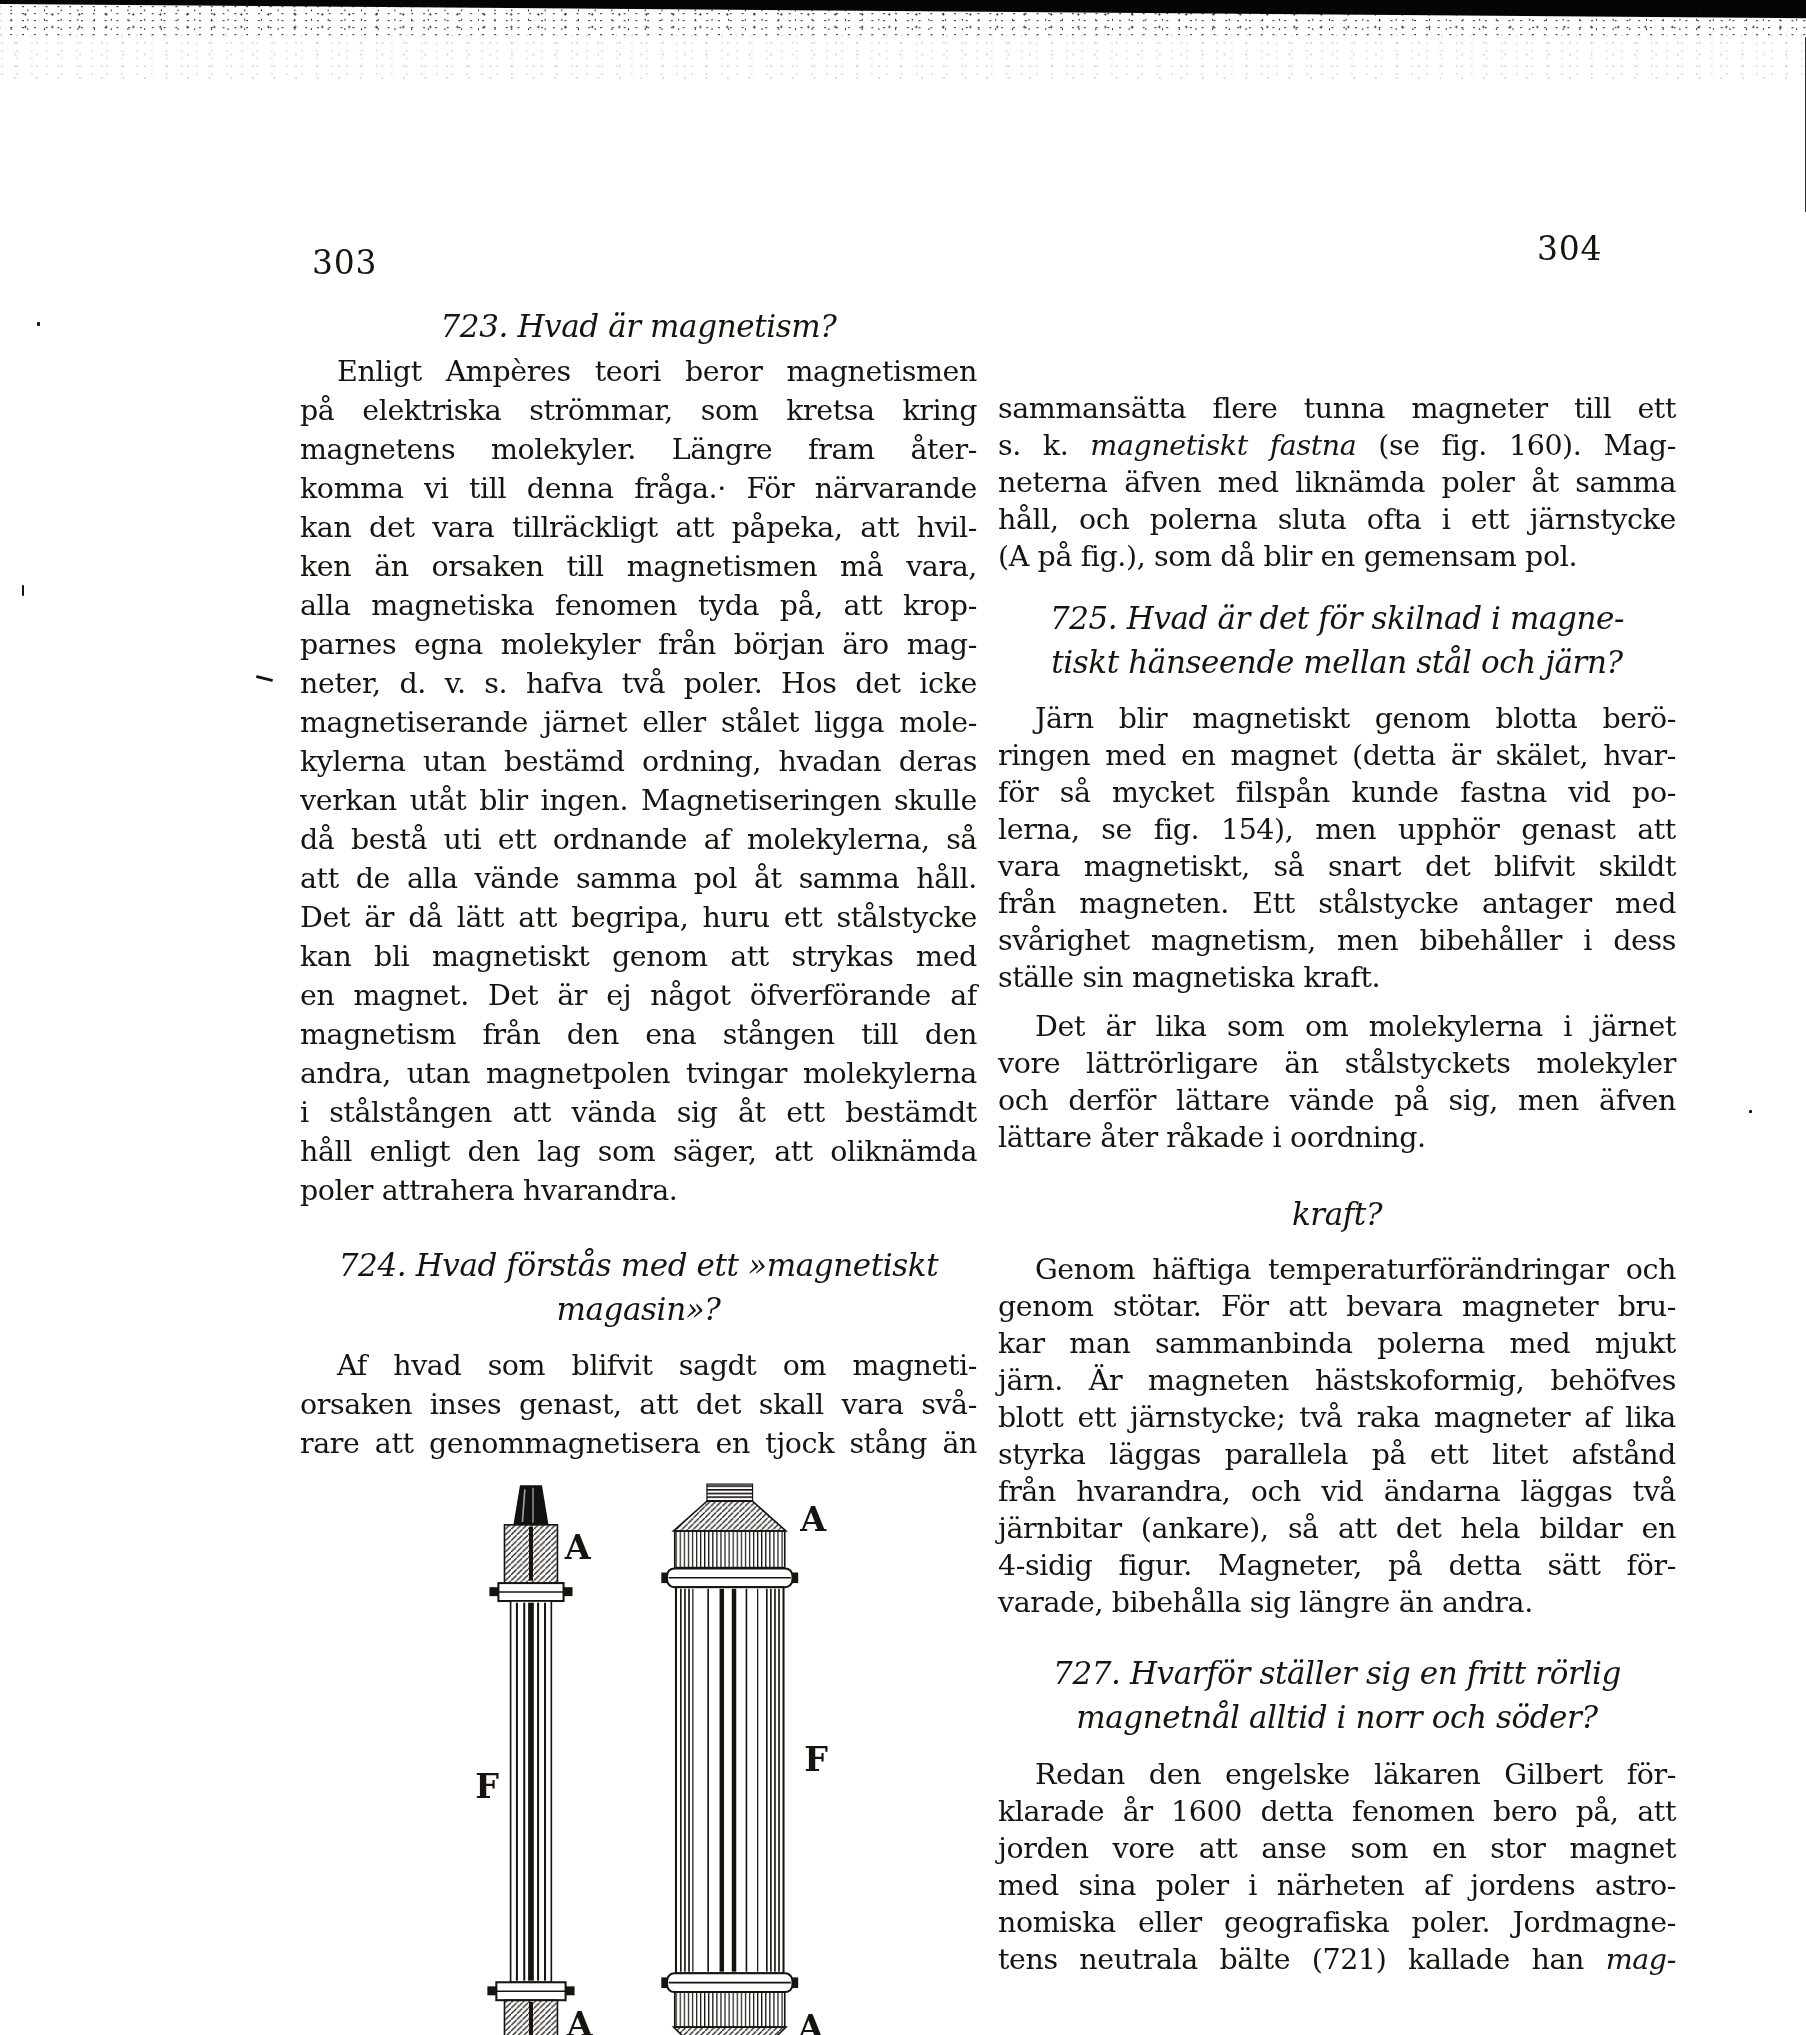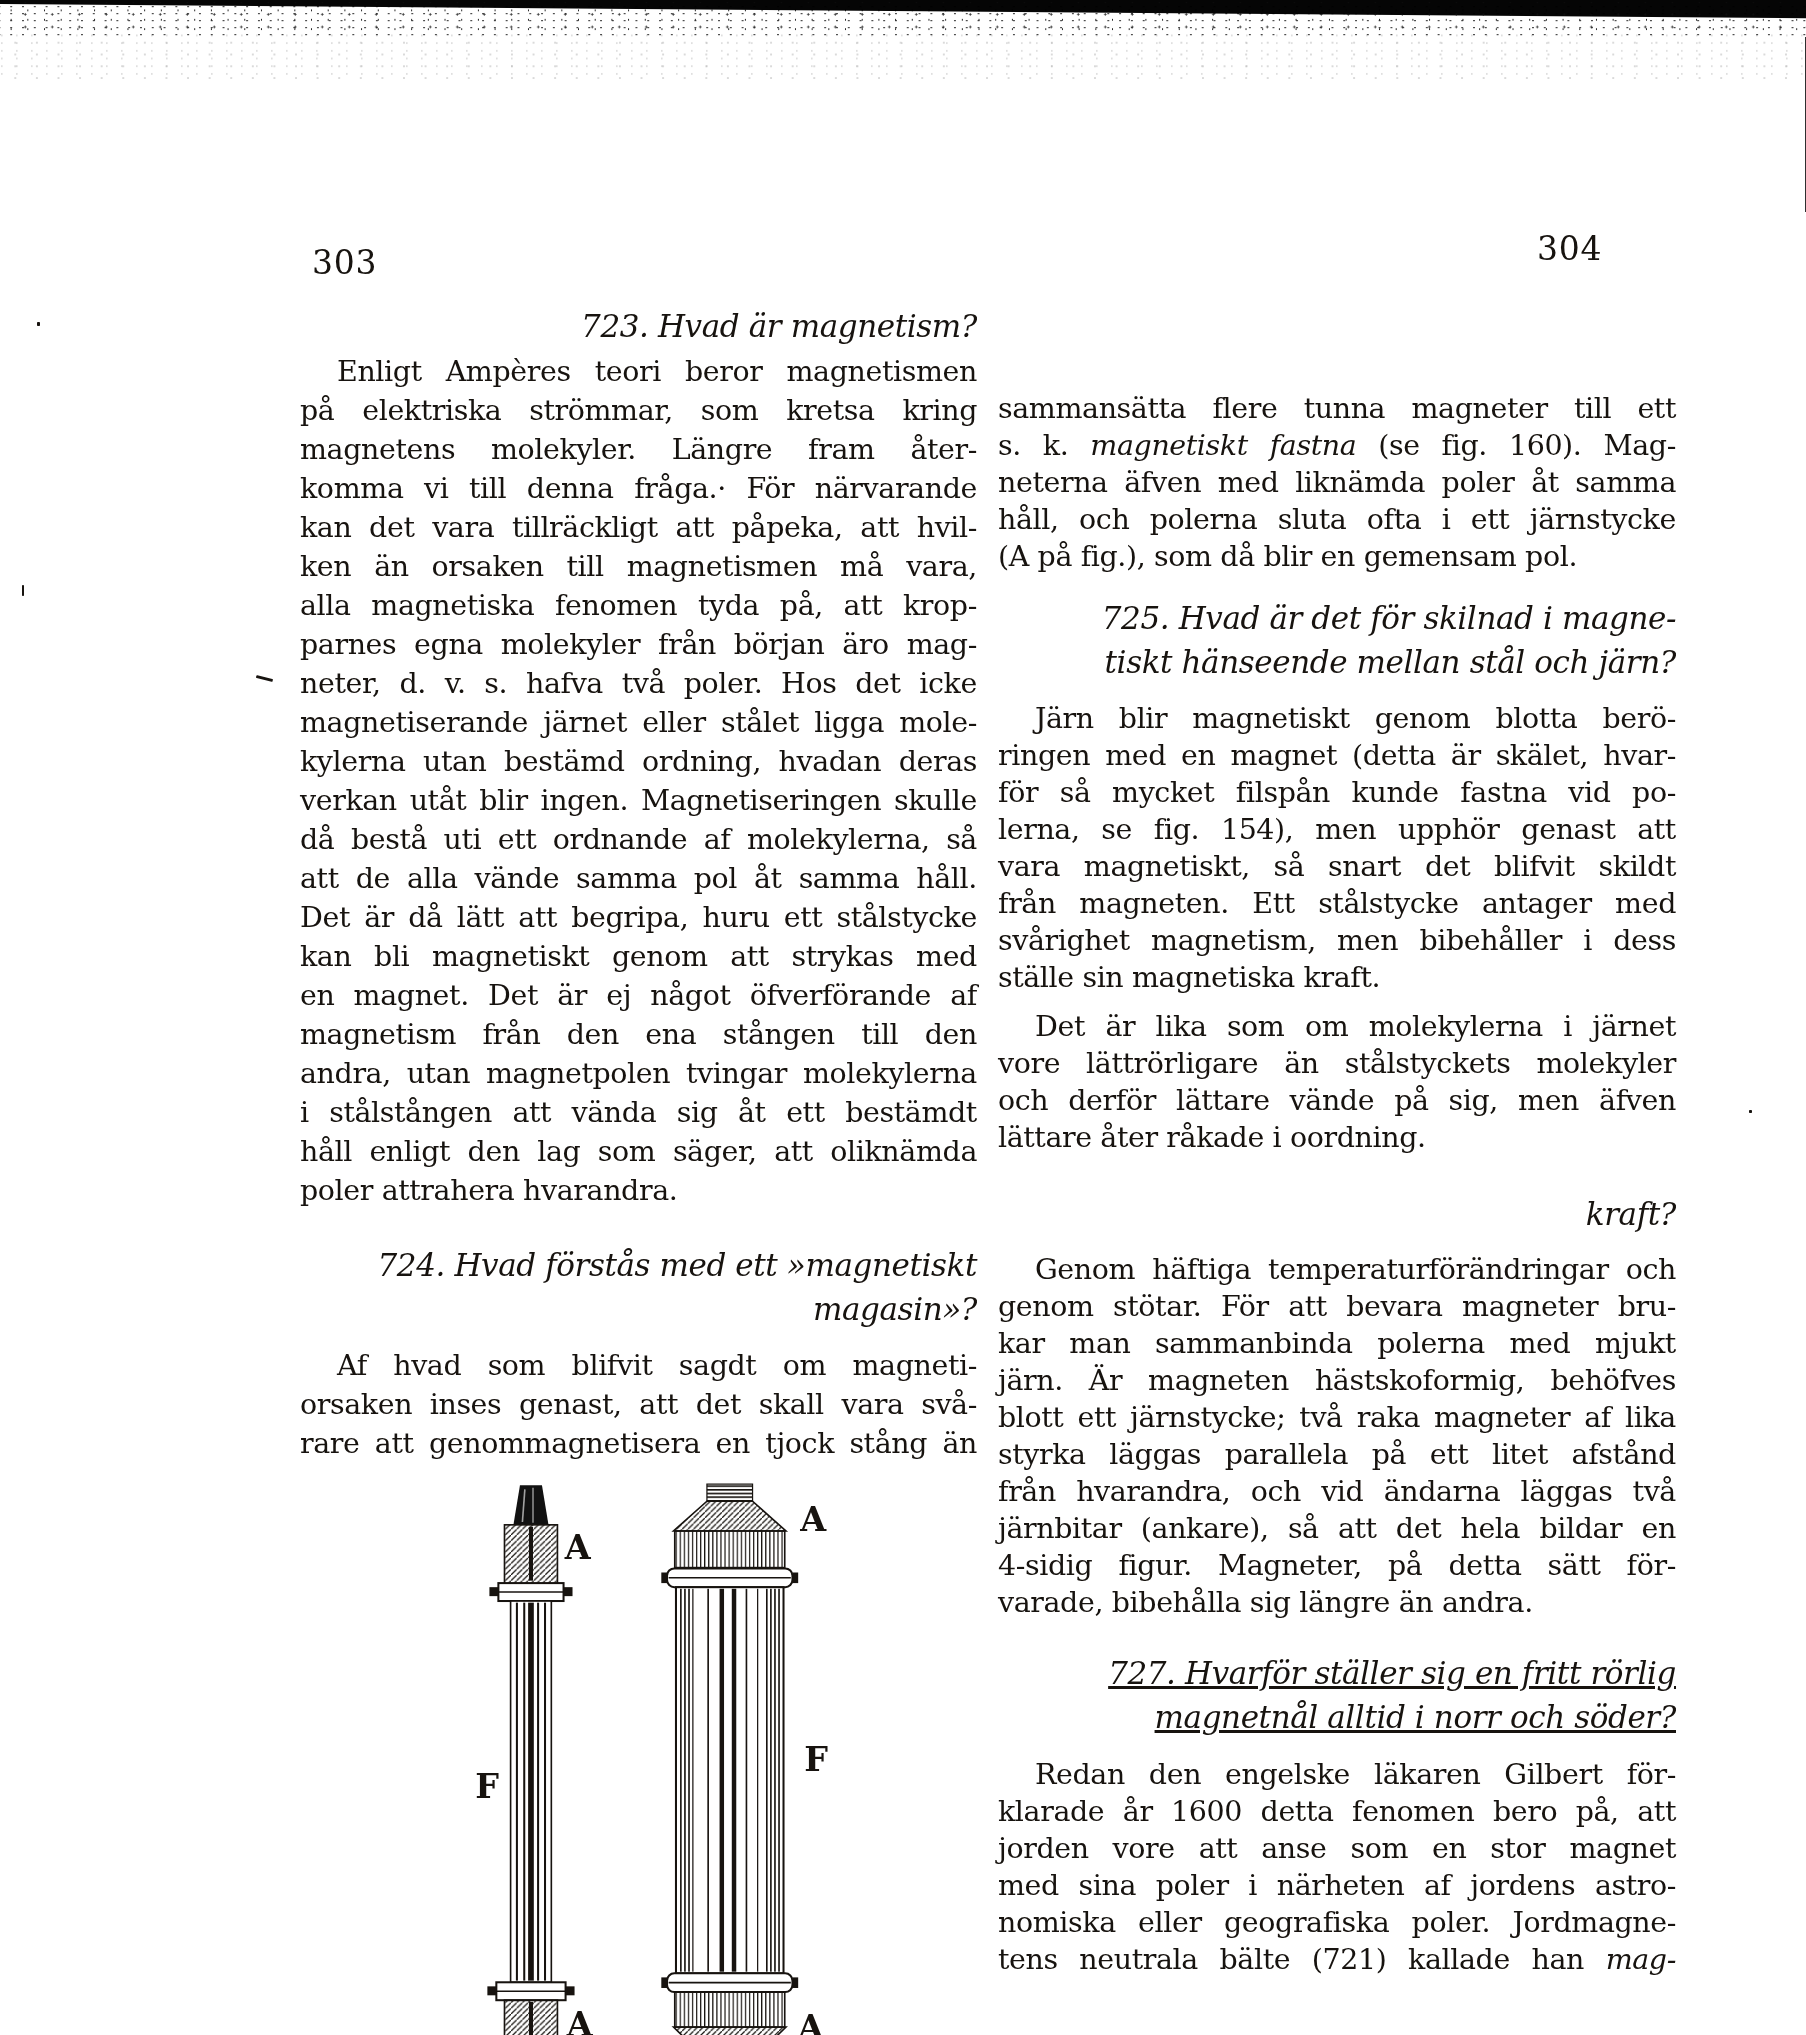--- a/index.html
+++ b/index.html
@@ -30,37 +30,37 @@
 
   .col{position:absolute;top:0;}
   .col-left{left:300px;width:677px;}
   .col-right{left:998px;width:678px;}
 
   .ln{display:flex;justify-content:space-between;white-space:nowrap;
       height:39px;line-height:39px;font-size:28.5px;letter-spacing:-0.4px;}
   .col-right .ln{height:37px;line-height:37px;}
   .ln.ln-last{display:block;}
   .ln.indent{padding-left:37px;}
-  .heading .ln{display:block;text-align:right;font-style:italic;
+  .heading .ln{display:block;text-align:center;font-style:italic;
       height:44px;line-height:44px;font-size:31px;}
 
   
   .col-left  > :nth-child(1){margin-top:304px;}
   .col-left  > :nth-child(2){margin-top:4.1px;}
   .col-left  > :nth-child(3){margin-top:33px;}
   .col-left  > :nth-child(4){margin-top:14.7px;}
   .col-left  > :nth-child(5){margin-top:15.5px;}
   .col-left  > :nth-child(6){margin-top:41px;}
   .col-right > :nth-child(1){margin-top:390px;}
   .col-right > :nth-child(2){margin-top:21px;}
   .col-right > :nth-child(3){margin-top:16.3px;}
   .col-right > :nth-child(4){margin-top:12.2px;}
   .col-right > :nth-child(5){margin-top:36px;}
   .col-right > :nth-child(6){margin-top:14.7px;}
-  .col-right > :nth-child(7){margin-top:30px;text-decoration:underline;}
+  .col-right > :nth-child(7){margin-top:30px;}
   .col-right > :nth-child(8){margin-top:17px;}
 
   .figure-block svg{display:block;}
   em{font-style:italic;}
 </style>
 </head>
 <body>
 
 <div class="page">
 

